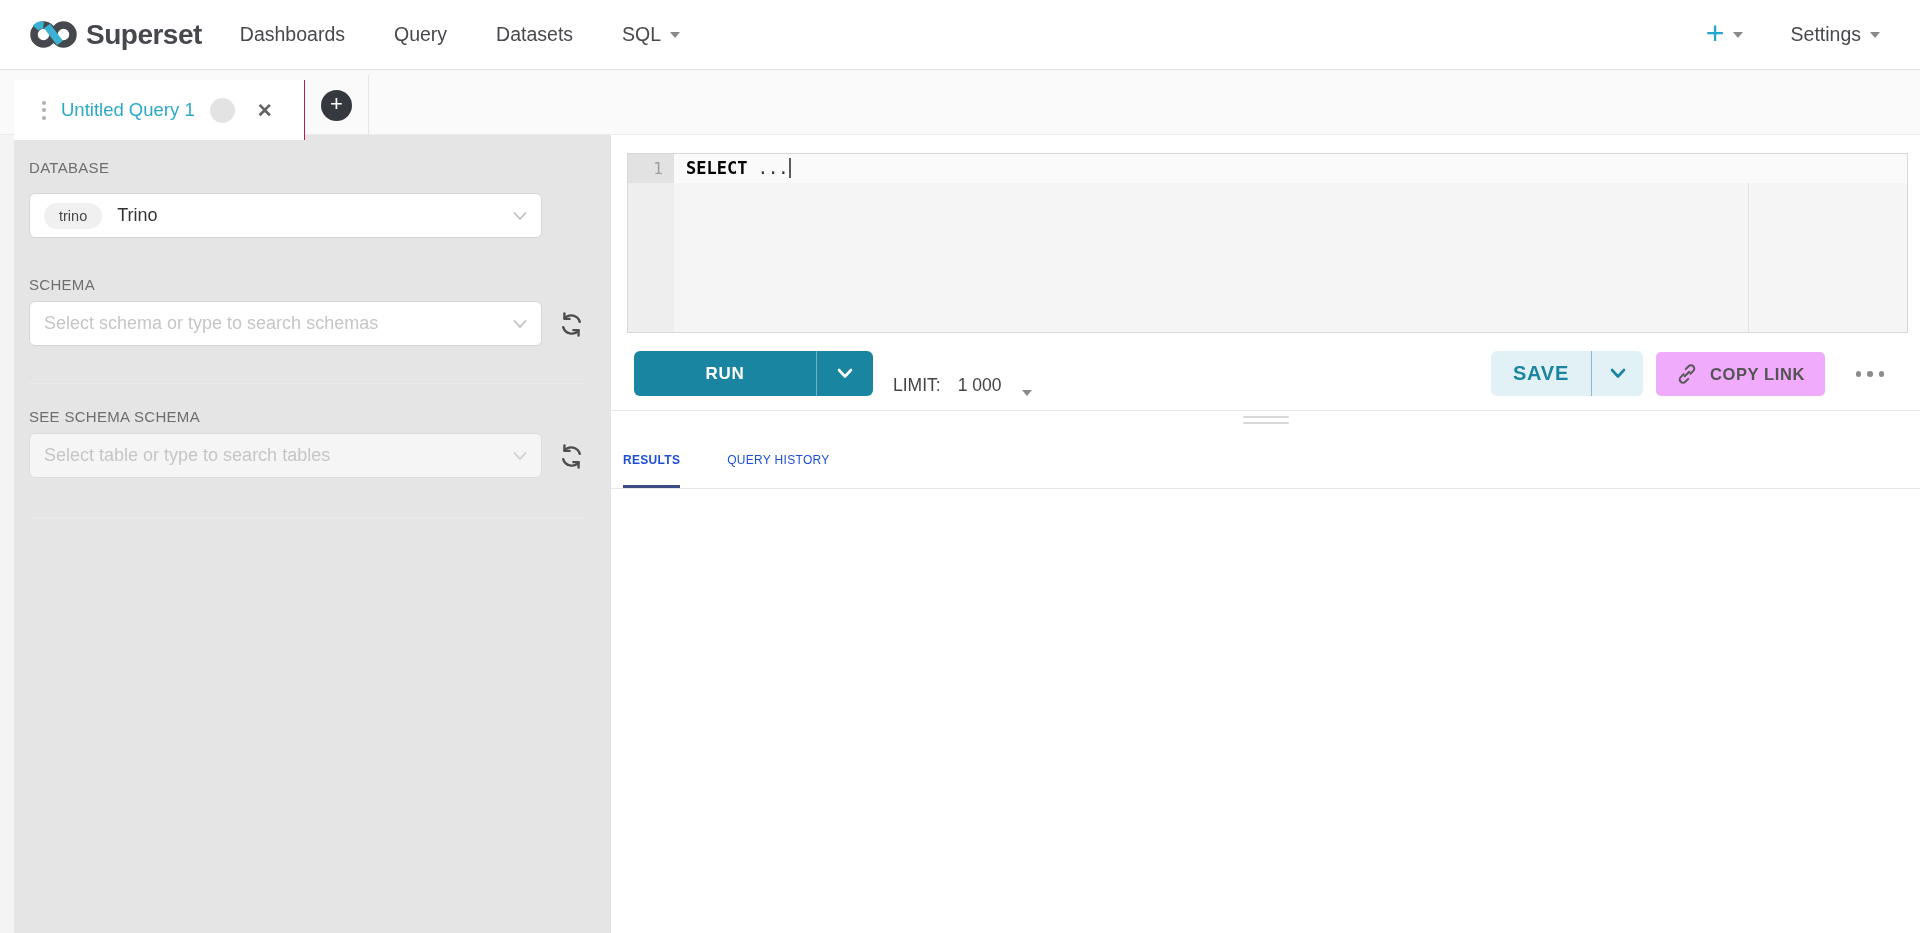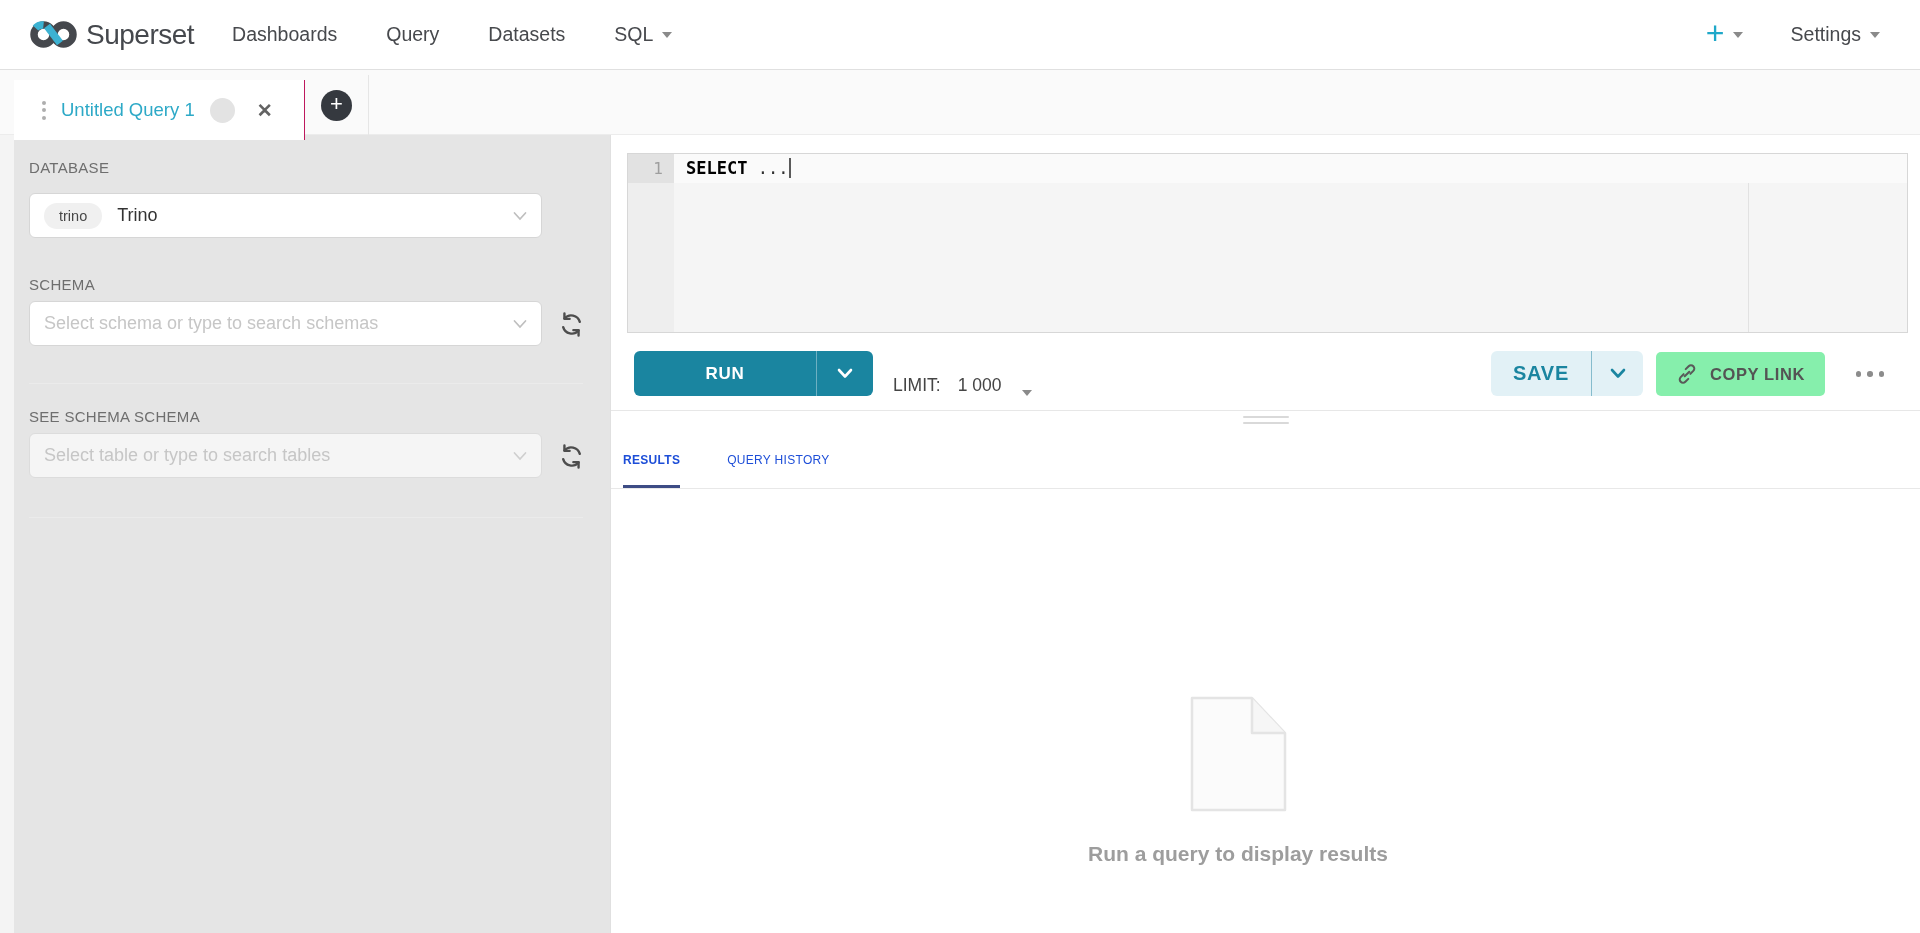--- a/index.html
+++ b/index.html
@@ -3,21 +3,21 @@
 <meta charset="utf-8">
 <style>
   * { margin:0; padding:0; box-sizing:border-box; }
   html,body { width:1920px; height:933px; overflow:hidden; background:#fff;
               font-family:"Liberation Sans", sans-serif; }
 
   
   .navbar { position:absolute; left:0; top:0; width:1920px; height:70px; background:#fff;
             border-bottom:1px solid #e0e0e0; display:flex; align-items:center; z-index:30; }
   .brand { display:flex; align-items:center; margin-left:30px; cursor:pointer; }
-  .brand-text { font-size:28px; font-weight:normal; color:#45484d; margin-left:9px; letter-spacing:-0.5px; }
+  .brand-text { font-size:28px; font-weight:bold; color:#45484d; margin-left:9px; letter-spacing:-0.5px; }
   .nav-menu { display:flex; align-items:center; margin-left:38px; gap:49px; }
   .nav-item { font-size:19.5px; color:#47494d; display:flex; align-items:center; gap:9px; cursor:pointer; }
   .caret { width:0; height:0; border-left:5.5px solid transparent; border-right:5.5px solid transparent;
            border-top:6.5px solid #8a8a8a; display:inline-block; }
   .nav-right { margin-left:auto; display:flex; align-items:center; gap:48px; padding-right:40px; }
   .nav-plus { display:flex; align-items:center; gap:8px; cursor:pointer; }
   .nav-plus-glyph { color:#1FA8C9; font-size:32px; font-weight:300; line-height:1; margin-top:-4px; }
   .nav-settings { font-size:19.5px; color:#47494d; display:flex; align-items:center; gap:9px; cursor:pointer; }
 
   
@@ -76,21 +76,21 @@
                justify-content:center; cursor:pointer; }
   .limit-group { position:absolute; left:282px; top:0; height:45px; display:flex; align-items:flex-end; gap:17px; cursor:pointer; }
   .limit-label, .limit-value { font-size:17.5px; color:#454545; }
   .limit-caret { width:0; height:0; border-left:5.5px solid transparent; border-right:5.5px solid transparent;
                  border-top:6.5px solid #8a8a8a; margin-left:4px; }
   .save-group { position:absolute; right:277px; top:0; height:45px; display:flex; border-radius:6px; overflow:hidden; }
   .save-main { width:100px; background:#E2F1F6; color:#1A85A0; font-size:20px; font-weight:600; letter-spacing:0.8px;
                display:flex; align-items:center; justify-content:center; cursor:pointer; }
   .save-caret { width:52px; background:#E2F1F6; border-left:1px solid #85bccd; display:flex; align-items:center;
                 justify-content:center; cursor:pointer; }
-  .copylink-btn { position:absolute; right:95px; top:1px; height:44px; background:#86efac; border-radius:5px;
+  .copylink-btn { position:absolute; right:95px; top:1px; height:44px; background:#f0abfc; border-radius:5px;
                   display:flex; align-items:center; padding:0 20px; gap:12px; cursor:pointer; }
   .copylink-text { font-size:16.5px; font-weight:600; color:#545454; letter-spacing:0.6px; }
   .more-btn { position:absolute; right:34px; top:12px; display:flex; gap:6px; cursor:pointer; padding:8px 2px; }
   .more-btn i { width:5.5px; height:5.5px; border-radius:50%; background:#8c8c8c; }
 
   .pane-split { position:absolute; left:0; top:275px; width:100%; height:1px; background:#e7e7e7; }
   .drag-handle { position:absolute; left:50%; transform:translateX(-50%); top:279px; display:flex;
                  flex-direction:column; gap:4px; cursor:row-resize; padding:2px 6px; }
   .drag-handle i { width:46px; height:2px; background:#d9d9d9; border-radius:1px; }
 
@@ -282,22 +282,13 @@
   <div class="drag-handle">
       <i></i>
       <i></i>
     </div>
 
   <div class="south-tabs">
     <div class="south-tab active">RESULTS</div>
     <div class="south-tab">QUERY HISTORY</div>
   </div>
 
-  <div class="empty-state">
-    <span>
-      <svg width="97" height="116" viewBox="0 0 97 116">
-        <path d="M2 2 L62 2 L95 37 L95 114 L2 114 Z" fill="#fbfbfb" stroke="#e4e4e4" stroke-width="2.5" stroke-linejoin="round"></path>
-        <path d="M62 2 L62 37 L95 37" fill="#f6f6f6" stroke="#e4e4e4" stroke-width="2.5" stroke-linejoin="round"></path>
-      </svg>
-    </span>
-    <span class="empty-text">Run a query to display results</span>
-  </div>
 </div>
 
 </body></html>

